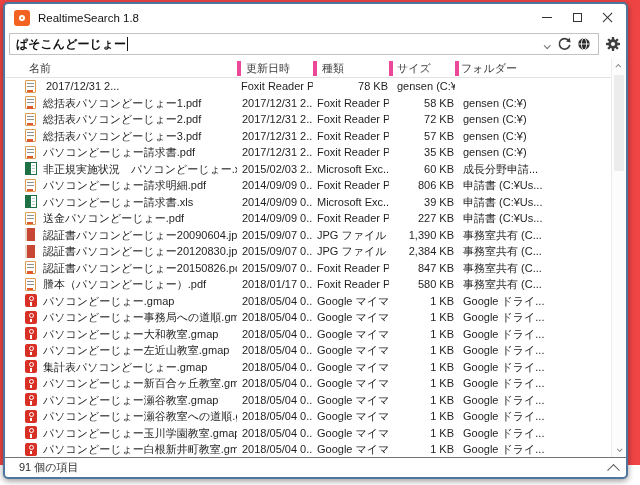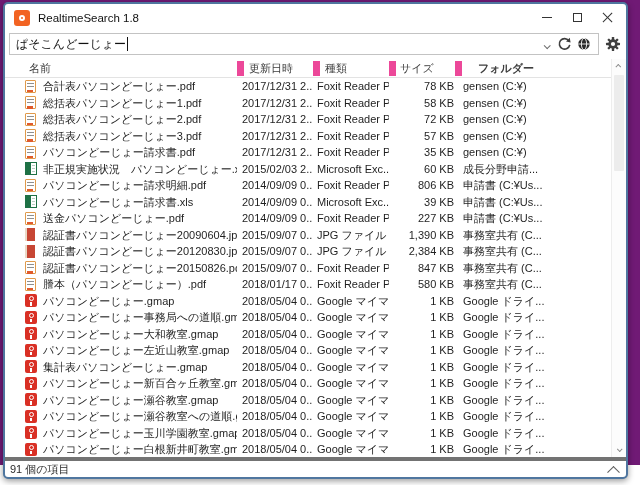--- a/index.html
+++ b/index.html
@@ -1,18 +1,18 @@
 <!DOCTYPE html>
 <html><head>
 <meta charset="utf-8">
 <style>
   * { margin:0; padding:0; box-sizing:border-box; }
   html,body { width:640px; height:485px; background:#fff; overflow:hidden;
     font-family:"Liberation Sans","DejaVu Sans",sans-serif; }
-  .page { position:relative; width:640px; height:465px; background:#701a75; }
+  .page { position:relative; width:640px; height:465px; background:#ef4444; }
 
   .window { position:absolute; left:3px; top:2px; width:625px; height:477px;
     background:#fff; border:2px solid #4f769f; border-radius:5px;
     box-shadow:0 2px 6px rgba(0,0,0,.4); display:flex; flex-direction:column; overflow:hidden; }
 
   
   .titlebar { height:27px; display:flex; align-items:center; padding-left:9px; flex:0 0 auto; }
   .app-icon { width:16px; height:16px; background:#f26322; border-radius:3px;
     display:inline-flex; align-items:center; justify-content:center; flex:0 0 auto; }
   .app-icon .lens { width:6px; height:6px; border:2px solid #fff; border-radius:50%; }
@@ -24,21 +24,21 @@
   .glyph-max { width:9px; height:9px; border:1px solid #333; }
   .glyph-close { position:relative; width:11px; height:11px; }
   .glyph-close::before,.glyph-close::after { content:""; position:absolute; left:5px; top:-1px;
     width:1.2px; height:13px; background:#333; }
   .glyph-close::before { transform:rotate(45deg); }
   .glyph-close::after { transform:rotate(-45deg); }
 
   
   .searchrow { display:flex; align-items:center; padding:2px 3px 4px 4px; flex:0 0 auto; }
   .searchbox { flex:1 1 auto; height:22px; border:1px solid #c3c3c3; background:#fff;
-    display:flex; align-items:center; padding:0 4px 0 6px; margin-right:4px; }
+    display:flex; align-items:center; padding:0 4px 0 6px; margin-right:4px;font-weight:bold; }
   .search-text { font-size:12px; color:#111; white-space:nowrap; overflow:hidden; }
   .caret { width:1px; height:14px; background:#111; margin-left:1px; flex:0 0 auto; }
   .spacer { flex:1 1 auto; }
   .chev { display:inline-block; width:5px; height:5px; border-right:1.3px solid #6e6e6e;
     border-bottom:1.3px solid #6e6e6e; }
   .chev.down { transform:rotate(45deg) translateY(-1px); }
   .chev.up { transform:rotate(-135deg) translateY(-1px); }
   .ibtn { width:20px; height:20px; display:flex; align-items:center; justify-content:center;
     flex:0 0 auto; background:transparent; border:none; }
   .combo-chevron { margin:0 5px 0 4px; }
@@ -46,23 +46,23 @@
 
   
   .main { flex:1 1 auto; display:flex; min-height:0; }
   .content { flex:1 1 auto; min-width:0; display:flex; flex-direction:column; }
   .header-row { height:19px; flex:0 0 auto; display:grid;
     grid-template-columns:212px 76px 76px 66px 1fr; align-items:center;
     padding-left:20px; border-bottom:1px solid #e3e3e3; }
   .hcell { font-size:11px; color:#3d3d3d; white-space:nowrap; overflow:hidden;
     height:15px; line-height:15px; }
   .h-name { padding-left:4px; }
-  .h-date,.h-type,.h-size,.h-folder { border-left:7px solid #ec4899; padding-left:5px; }
+  .h-date,.h-type,.h-size,.h-folder { border-left:4px solid #ec4899; padding-left:5px; }
   .h-size { padding-left:4px; }
-  .h-folder { padding-left:16px;font-weight:bold; }
+  .h-folder { padding-left:2px; }
 
   .list { flex:1 1 auto; overflow:hidden; }
   .row { display:grid; grid-template-columns:16px 196px 76px 76px 66px 1fr;
     align-items:center; height:16.5px; padding-left:20px; }
   .cell { font-size:11px; color:#1f1f1f; white-space:nowrap; overflow:hidden; line-height:16px; }
   .cell.name { padding-left:2px; }
   .cell.date { padding-left:5px; }
   .cell.type { padding-left:4px; }
   .cell.size { text-align:right; padding-right:1px; }
   .cell.folder { padding-left:8px; }
@@ -89,22 +89,22 @@
   
   .scrollbar { flex:0 0 15px; display:flex; flex-direction:column; background:#fcfcfc;
     border-left:1px solid #ededed; }
   .sb-arrow { height:14px; display:flex; align-items:center; justify-content:center; flex:0 0 auto; }
   .sb-arrow .chev { width:4px; height:4px; border-color:#8a8a8a; }
   .sb-track { flex:1 1 auto; position:relative; }
   .sb-thumb { position:absolute; left:2px; right:2px; top:2px; height:96px; background:#ececec;
     border-radius:1px; }
 
   
-  .statusbar { height:20px; flex:0 0 auto; border-top:4px solid #737373;
-    display:flex; align-items:center; padding:0 8px 0 5px; }
+  .statusbar { height:20px; flex:0 0 auto; border-top:1px solid #737373;
+    display:flex; align-items:center; padding:0 8px 0 14px; }
   .status-text { font-size:11px; color:#2b2b2b; flex:1 1 auto; white-space:nowrap; overflow:hidden; }
   .status-chev { width:9px; height:9px; border-right:1.4px solid #5f5f5f;
     border-bottom:1.4px solid #5f5f5f; transform:rotate(-135deg) translate(-2px,-2px); }
 </style>
 </head>
 <body>
 
 <div class="page">
   <div class="window">
 
@@ -167,21 +167,20 @@
           <span class="hcell h-date">更新日時</span>
           <span class="hcell h-type">種類</span>
           <span class="hcell h-size">サイズ</span>
           <span class="hcell h-folder">フォルダー</span>
         </div>
         <div class="list">
             <div class="row">
     <span class="ficon">
                 <i class="ic-foxit-pdf"></i>
               </span>
-    <span class="cell name">合計表パソコンどーじょー.pdf</span>
     <span class="cell date">2017/12/31 2...</span>
     <span class="cell type">Foxit Reader P...</span>
     <span class="cell size">78 KB</span>
     <span class="cell folder">gensen (C:¥)</span>
   </div>
             <div class="row">
     <span class="ficon">
                 <i class="ic-foxit-pdf"></i>
               </span>
     <span class="cell name">総括表パソコンどーじょー1.pdf</span>

